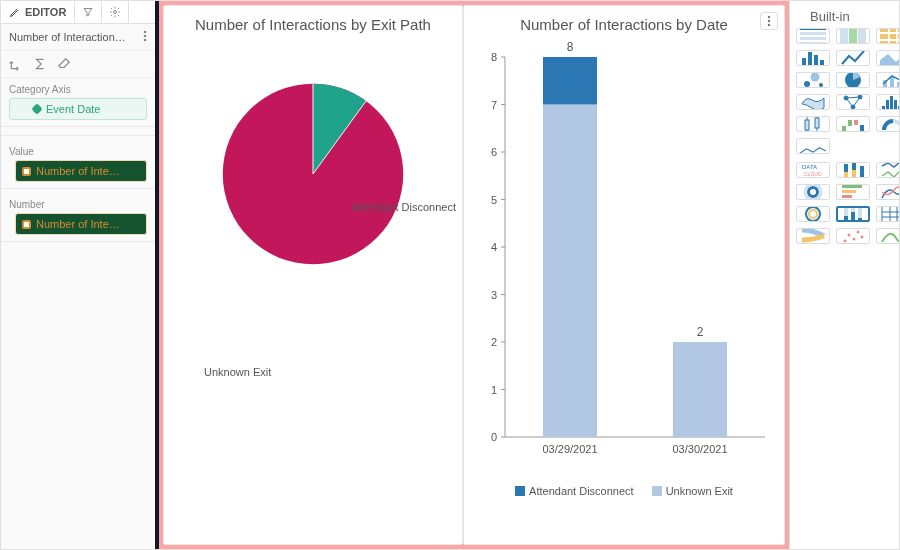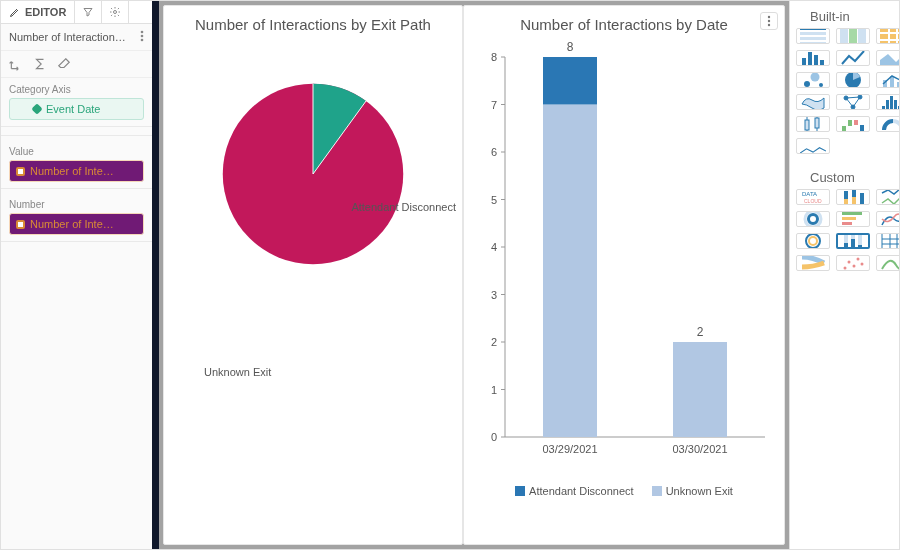--- a/index.html
+++ b/index.html
@@ -1,39 +1,39 @@
 <!DOCTYPE html>
 <html><head>
 <meta charset="utf-8">
 <style>
   * { box-sizing: border-box; }
   html, body { margin:0; padding:0; font-family: Arial, Helvetica, sans-serif; font-size:12px; color:#333; background:#fff; }
   .app { display:flex; width:900px; height:550px; border:1px solid #e0e0e0; }
   
-  .editor { width:158px; flex-shrink:0; border-right:7px solid #0f172a; display:flex; flex-direction:column; background:#fafafa; }
+  .editor { width:158px; flex-shrink:0; border-right:4px solid #0f172a; display:flex; flex-direction:column; background:#fafafa; }
   .editor-header { display:flex; align-items:center; border-bottom:1px solid #e0e0e0; background:#fff; }
   .editor-tab { display:flex; align-items:center; gap:4px; padding:5px 8px; font-size:11px; font-weight:bold; color:#555; border-right:1px solid #e0e0e0; cursor:pointer;}
   .editor-tab svg { width:12px; height:12px; }
   .editor-header .icon-btn { padding:5px 7px; border-right:1px solid #e0e0e0; cursor:pointer; color:#888;}
   .editor-header .icon-btn svg { width:12px; height:12px; display:block;}
   .module-title { display:flex; align-items:center; justify-content:space-between; padding:6px 8px; font-size:11px; color:#555; border-bottom:1px solid #eee;}
   .module-title .hmenu { color:#888; cursor:pointer;}
   .tool-row { display:flex; gap:10px; padding:6px 8px; border-bottom:1px solid #eee; color:#888;}
   .tool-row svg { width:14px; height:14px; cursor:pointer;}
   .section { padding:6px 8px 2px; }
   .section-label { font-size:10px; color:#888; margin-bottom:3px;}
   .chip { border:1px solid; border-radius:3px; padding:4px 6px; font-size:11px; display:flex; align-items:center; gap:5px; cursor:pointer; white-space:nowrap; overflow:hidden; text-overflow:ellipsis; }
   .chip.green { border-color:#bfe5d8; background:#eaf7f2; color:#2aa57b;padding-left:23px; }
-  .chip.orange{ border-color:#f5d7b8; background:#701a75; color:#d98b35; }
+  .chip.orange{ border-color:#f5d7b8; background:#14532d; color:#d98b35;margin-left:6px; }
   .chip-dot { width:9px; height:9px; border-radius:2px; flex-shrink:0; }
   .chip.green .chip-dot { background:#2aa57b; transform:rotate(45deg); width:8px; height:8px;}
   .chip.orange .chip-dot { background:#fff; border:2px solid #d98b35; border-radius:2px;}
   .divider { height:1px; background:#e9e9e9; margin:4px 0;}
   
-  .canvas { flex:1; display:flex; gap:0; padding:4px; background:#a3a3a3;}
+  .canvas { flex:1; display:flex; gap:0; padding:4px; background:#fca5a5;}
   .card { position:relative; background:#fff; border:1px solid #e6e6e6; border-radius:2px; flex:1; display:flex; flex-direction:column; align-items:center; }
   .card-title { font-size:15px; color:#555; margin:10px 0 6px; font-weight:400;}
   .card .kebab { position:absolute; top:6px; right:6px; border:1px solid #ddd; border-radius:3px; padding:2px 3px; color:#777; cursor:pointer;}
   .card .kebab svg{ width:10px; height:12px; display:block;}
   svg.pie { margin-top:40px;}
   .pie-label { position:absolute; font-size:11px; color:#555; }
   .legend { display:flex; justify-content:center; gap:18px; font-size:11px; color:#555; margin:6px 0 10px;}
   .legend .sw { display:inline-block; width:10px; height:10px; margin-right:4px; vertical-align:-1px;}
   
   .gallery { width:110px; flex-shrink:0; border-left:1px solid #e0e0e0; background:#fff; overflow:hidden; }
@@ -315,21 +315,20 @@
       <div class="thumb">
           <div style="display:flex;flex-direction:column;align-items:center;gap:1px">
             <span class="mini-text">$123</span>
             <svg width="24" height="8" viewBox="0 0 24 8">
               <path d="M0 6 L6 2 L12 5 L18 1 L24 4" fill="none" stroke="#2a7ab0"></path>
             </svg>
           </div>
         </div>
     </div>
 
-    <div class="gallery-section-title">Custom</div>
     <div class="thumb-grid">
       <div class="thumb">
           <svg viewBox="0 0 26 20">
             <text x="2" y="9" font-size="6" fill="#2a7ab0">DATA</text>
             <text x="4" y="16" font-size="5" fill="#e98b8b">CLOUD</text>
           </svg>
         </div>
       <div class="thumb">
           <svg viewBox="0 0 26 20">
             <rect x="4" y="4" width="4" height="16" fill="#2a7ab0"></rect>

